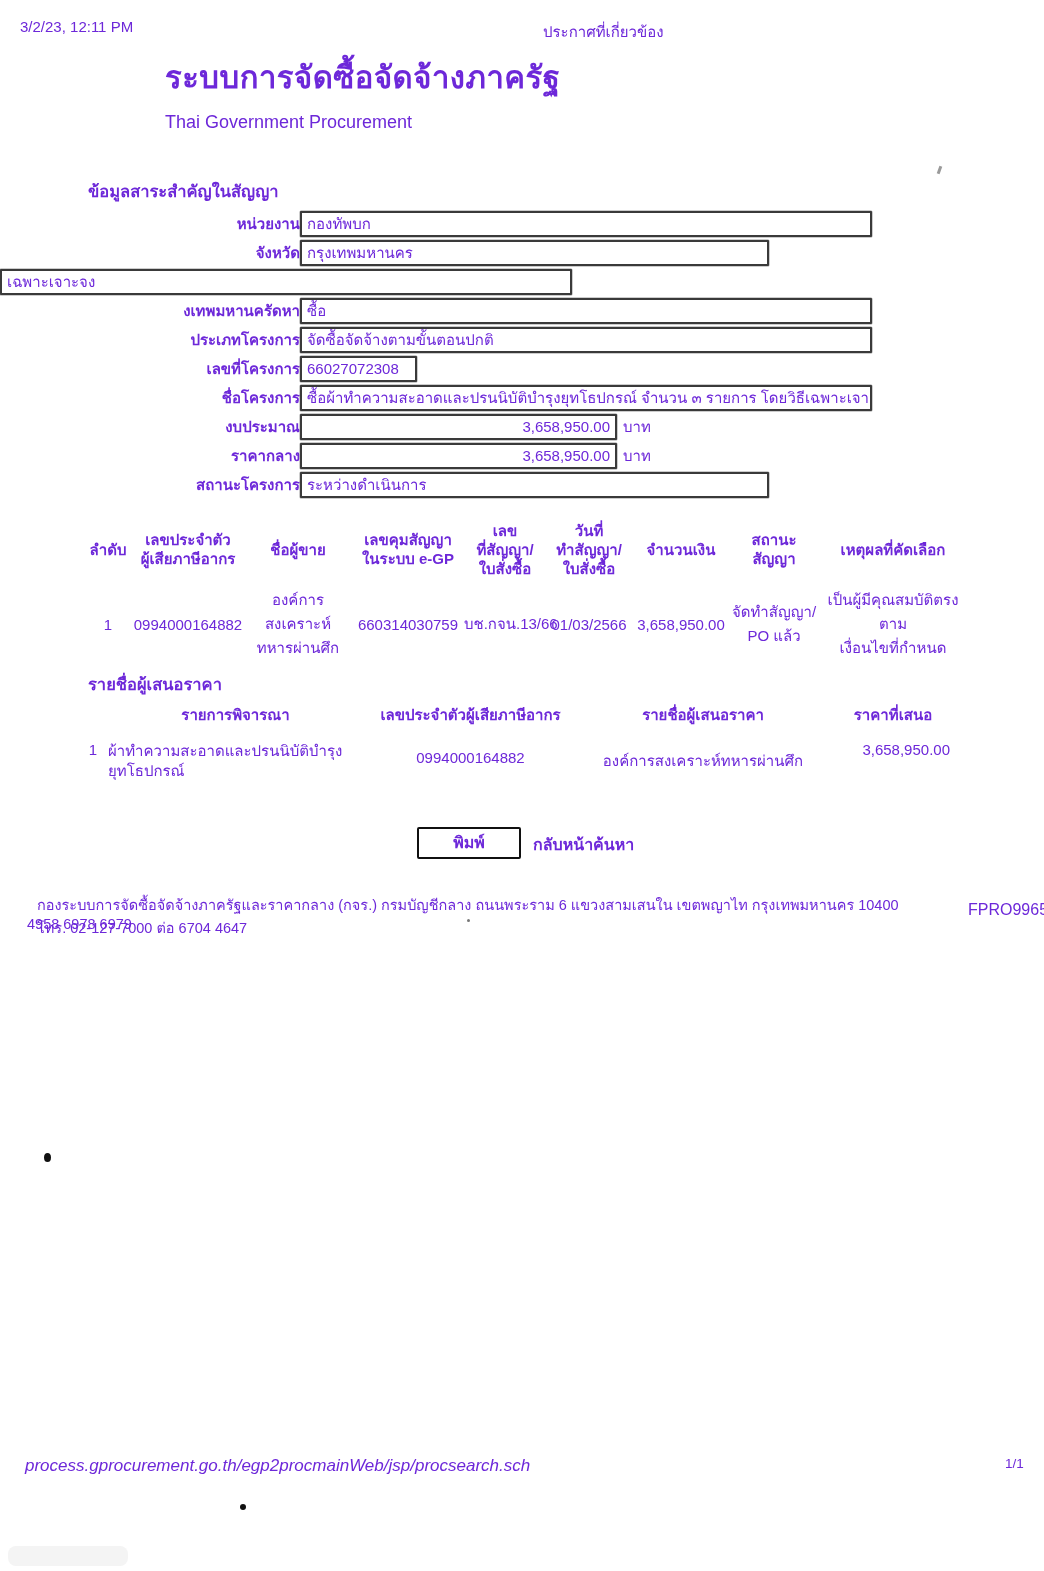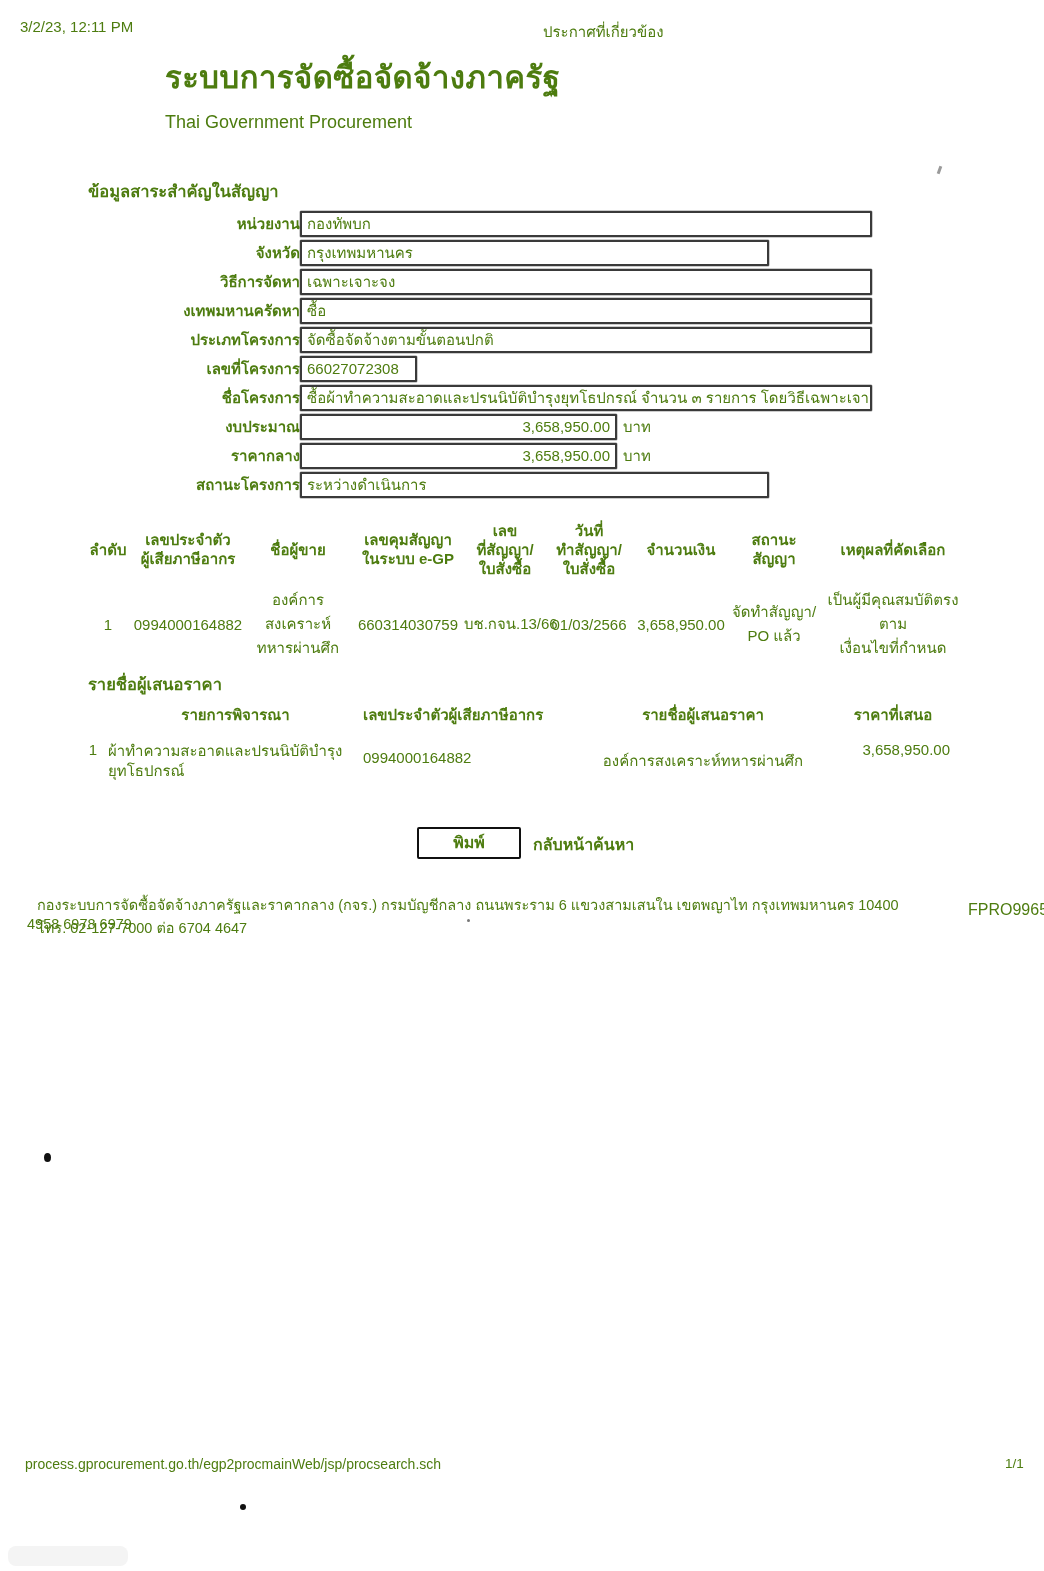--- a/index.html
+++ b/index.html
@@ -2,21 +2,21 @@
 <html><head>
 <meta charset="utf-8">
 <style>
   html,body{margin:0;padding:0;background:#e8e8e8;}
   .page{
     position:relative;
     width:1044px;height:1571px;
     margin:0 auto;
     background:#ffffff;
     font-family:"Liberation Sans","DejaVu Sans",sans-serif;
-    color:#4d7c0f;
+    color:#6d28d9;
     overflow:hidden;
   }
   .abs{position:absolute;}
   .pre{white-space:pre-line;}
 
   
   .print-header-left{left:20px;top:18px;font-size:15px;}
   .print-header-right{left:543px;top:20px;font-size:15px;}
 
   
@@ -55,21 +55,21 @@
   .c5{width:82px;}  .c6{width:86px;}  .c7{width:98px;}  .c8{width:88px;}
   .c9{width:150px;}
 
   
   .table2{left:78px;top:703px;width:888px;}
   .b-header{display:flex;align-items:center;font-weight:bold;}
   .b-row{display:flex;align-items:flex-start;margin-top:14px;}
   .b-cell{font-size:15px;}
   .bc0{width:30px;text-align:center;}
   .bc1{width:255px;text-align:center;}
-  .bc2{width:215px;text-align:left;}
+  .bc2{width:215px;text-align:center;}
   .bc3{width:250px;text-align:center;}
   .bc4{width:130px;text-align:center;}
   .b-row .bc1{text-align:left;line-height:1.35;}
   .b-row .bc4{text-align:right;padding-right:8px;box-sizing:border-box;}
   .b-row .bc2,.b-row .bc3{padding-top:8px;}
 
   
   .print-button{
     left:417px;top:827px;width:100px;height:28px;
     border:2.5px solid #101010;border-radius:2px;background:#fff;
@@ -77,21 +77,21 @@
     cursor:pointer;
   }
   .back-link{left:533px;top:832px;font-size:16px;font-weight:bold;cursor:pointer;text-align:right;}
 
   
   .footer-line1{left:37px;top:893px;width:885px;font-size:14.5px;}
   .footer-line2{left:27px;top:916px;font-size:14.5px;}
   .form-code{left:968px;top:901px;font-size:16px;}
 
   
-  .url-footer{left:25px;top:1456px;font-size:14px;}
+  .url-footer{left:25px;top:1456px;font-size:17px;font-style:italic;}
   .page-number{left:1005px;top:1456px;font-size:13.5px;}
 
   
   .dot{background:#111;border-radius:50%;}
   .dot1{left:44px;top:1153px;width:7px;height:9px;}
   .dot2{left:240px;top:1504px;width:6px;height:6px;}
   .dot3{left:467px;top:919px;width:3px;height:3px;background:#777;}
   .tick{left:938px;top:166px;width:3px;height:8px;background:#9a9a9a;transform:rotate(20deg);}
   .smudge{left:8px;top:1546px;width:120px;height:20px;background:#f4f4f4;border-radius:8px;}
 </style>
@@ -111,21 +111,20 @@
   <div class="abs form">
     <div class="form-row">
       <div class="form-label">หน่วยงาน</div>
       <div class="form-box w-full">กองทัพบก</div>
     </div>
     <div class="form-row">
       <div class="form-label">จังหวัด</div>
       <div class="form-box w-mid">กรุงเทพมหานคร</div>
     </div>
     <div class="form-row">
-      <div class="form-label">วิธีการจัดหา</div>
       <div class="form-box w-full">เฉพาะเจาะจง</div>
     </div>
     <div class="form-row">
       <div class="form-label">งเทพมหานครัดหา</div>
       <div class="form-box w-full">ซื้อ</div>
     </div>
     <div class="form-row">
       <div class="form-label">ประเภทโครงการ</div>
       <div class="form-box w-full">จัดซื้อจัดจ้างตามขั้นตอนปกติ</div>
     </div>

